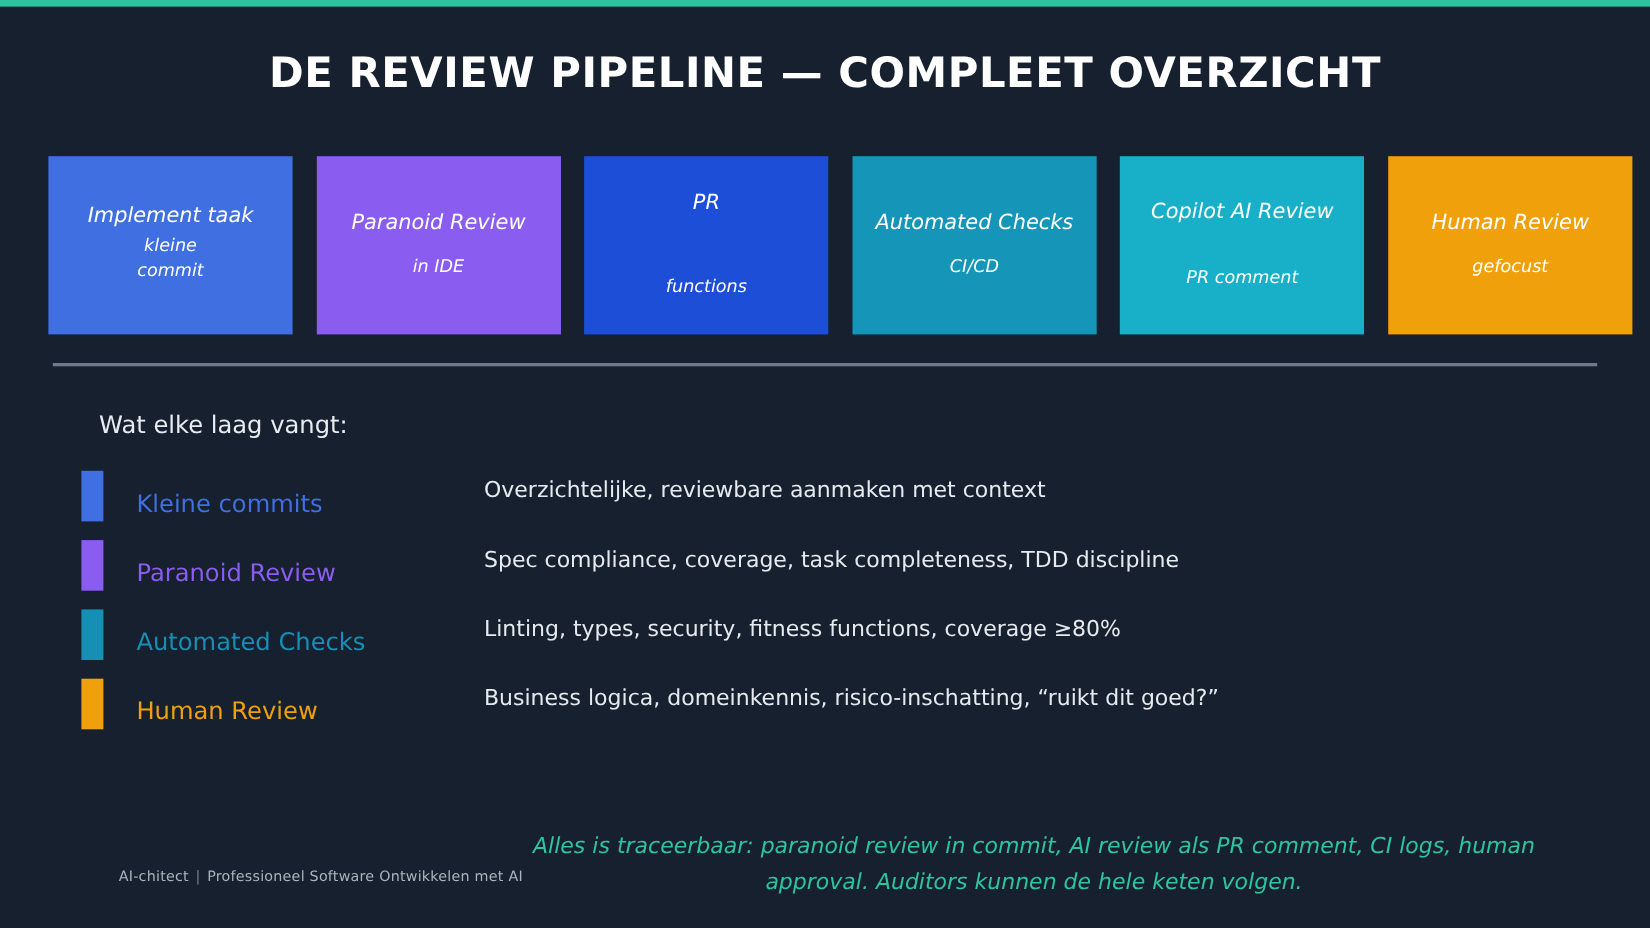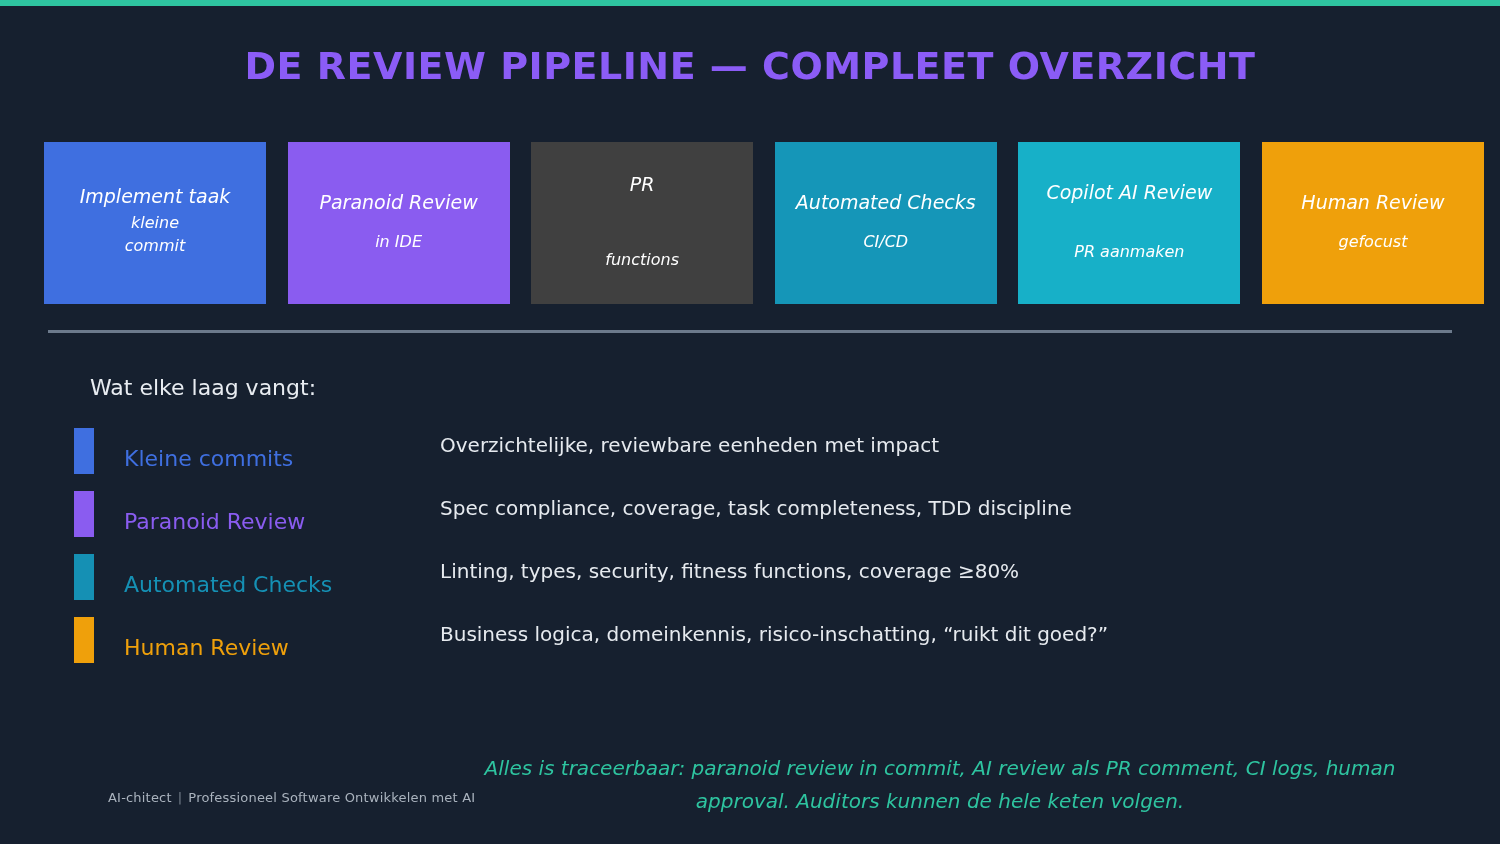--- a/index.html
+++ b/index.html
@@ -17,21 +17,21 @@
     width: 1500px;
     height: 6px;
     background: #2ec4a0;
   }
   .slide-title {
     position: absolute;
     top: 44px;
     left: 0;
     width: 1500px;
     text-align: center;
-    color: #8b5cf6;
+    color: #ffffff;
     font-size: 38px;
     font-weight: bold;
     letter-spacing: 0.5px;
     font-family: "DejaVu Sans", sans-serif;
   }
   
   .pipeline {
     position: absolute;
     top: 142px;
     left: 44px;
@@ -141,47 +141,47 @@
 
 <div class="pipeline">
   <div class="stage tall" style="background: rgb(63, 111, 224);">
     <div class="stage-title">Implement taak</div>
     <div class="stage-sub">kleine<br>commit</div>
   </div>
   <div class="stage" style="background: rgb(138, 92, 240);">
     <div class="stage-title">Paranoid Review</div>
     <div class="stage-sub">in IDE</div>
   </div>
-  <div class="stage" style="background: #404040; gap: 37px;">
+  <div class="stage" style="background: #1d4ed8; gap: 37px;">
     <div class="stage-title">PR</div>
     <div class="stage-sub">functions</div>
   </div>
   <div class="stage" style="background: rgb(21, 150, 184);">
     <div class="stage-title">Automated Checks</div>
     <div class="stage-sub">CI/CD</div>
   </div>
   <div class="stage" style="background: rgb(23, 176, 200); gap: 20px;">
     <div class="stage-title">Copilot AI Review</div>
-    <div class="stage-sub">PR aanmaken</div>
+    <div class="stage-sub">PR comment</div>
   </div>
   <div class="stage" style="background: rgb(239, 160, 11);">
     <div class="stage-title">Human Review</div>
     <div class="stage-sub">gefocust</div>
   </div>
 </div>
 
 <div class="divider" style="background: rgb(108, 122, 140);"></div>
 
 <div class="section-heading">Wat elke laag vangt:</div>
 
 <div class="legend">
   <div class="legend-row">
     <div class="legend-bar" style="background: rgb(63, 111, 224);"></div>
     <div class="legend-label" style="color: rgb(63, 111, 224);">Kleine commits</div>
-    <div class="legend-desc">Overzichtelijke, reviewbare eenheden met impact</div>
+    <div class="legend-desc">Overzichtelijke, reviewbare aanmaken met context</div>
   </div>
   <div class="legend-row">
     <div class="legend-bar" style="background: rgb(138, 92, 240);"></div>
     <div class="legend-label" style="color: rgb(138, 92, 240);">Paranoid Review</div>
     <div class="legend-desc">Spec compliance, coverage, task completeness, TDD discipline</div>
   </div>
   <div class="legend-row">
     <div class="legend-bar" style="background: rgb(21, 144, 180);"></div>
     <div class="legend-label" style="color: rgb(21, 144, 180);">Automated Checks</div>
     <div class="legend-desc">Linting, types, security, fitness functions, coverage ≥80%</div>

